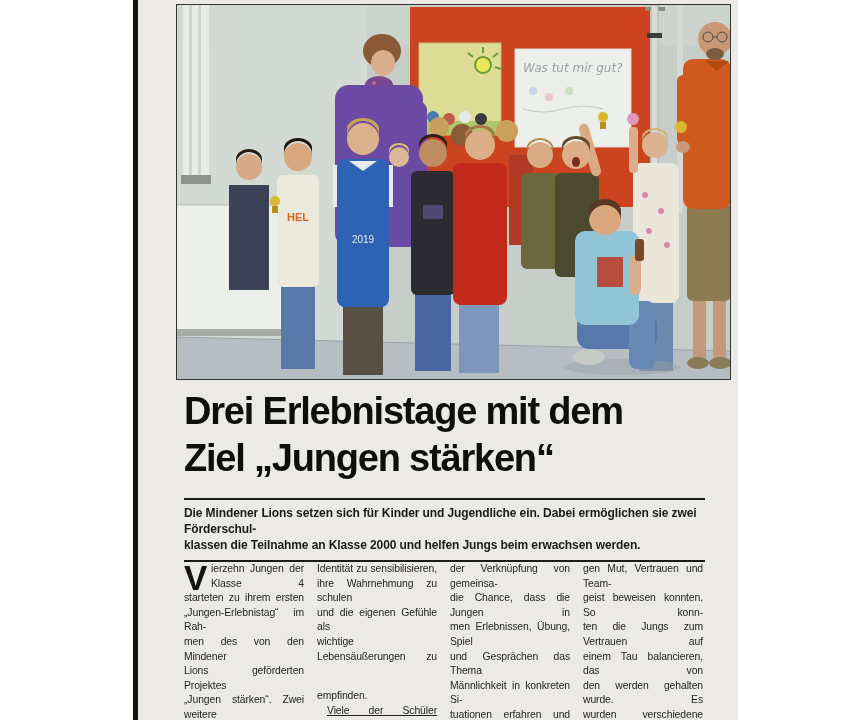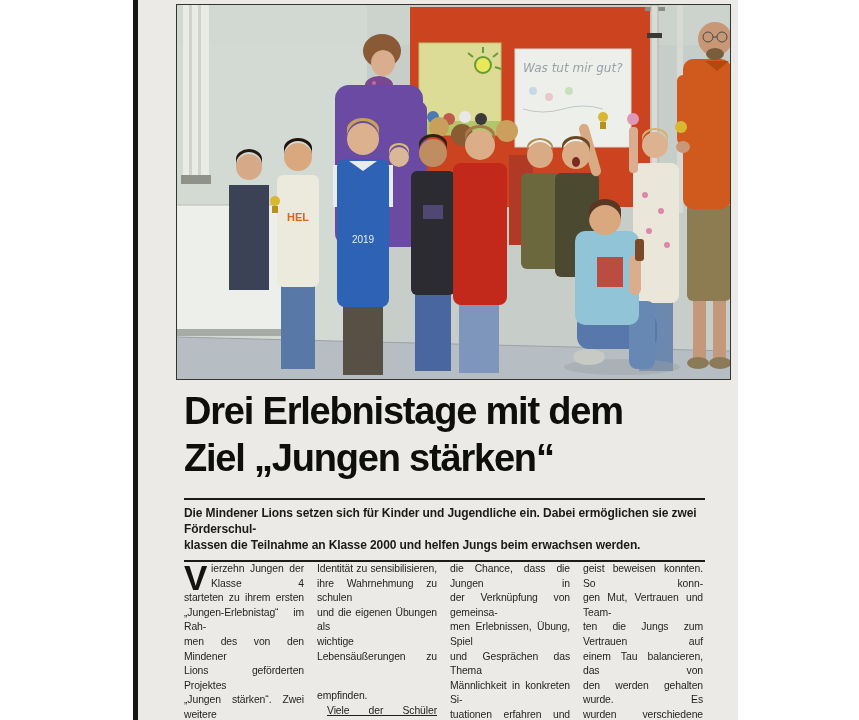--- a/index.html
+++ b/index.html
@@ -241,35 +241,35 @@
   <div class="line">ierzehn Jungen der Klasse 4</div>
       <div class="line">starteten zu ihrem ersten</div>
       <div class="line">„Jungen-Erlebnistag“ im Rah-</div>
       <div class="line">men des von den Mindener</div>
       <div class="line">Lions geförderten Projektes</div>
       <div class="line">„Jungen stärken“. Zwei weitere</div>
     </div>
   <div class="col">
       <div class="line">Identität zu sensibilisieren,</div>
       <div class="line">ihre Wahrnehmung zu schulen</div>
-      <div class="line">und die eigenen Übungen als</div>
+      <div class="line">und die eigenen Gefühle als</div>
       <div class="line">wichtige Lebensäußerungen zu</div>
       <div class="line end">empfinden.</div>
       <div class="line indent">Viele der Schüler erfahren</div>
       <div class="line">in ihrem Lebensumfeld keine</div>
     </div>
   <div class="col">
+      <div class="line">der Verknüpfung von gemeinsa-</div>
       <div class="line">die Chance, dass die Jungen in</div>
-      <div class="line">der Verknüpfung von gemeinsa-</div>
       <div class="line">men Erlebnissen, Übung, Spiel</div>
       <div class="line">und Gesprächen das Thema</div>
       <div class="line">Männlichkeit in konkreten Si-</div>
       <div class="line">tuationen erfahren und reflektie-</div>
     </div>
   <div class="col">
+      <div class="line">gen Mut, Vertrauen und Team-</div>
       <div class="line">geist beweisen konnten. So konn-</div>
-      <div class="line">gen Mut, Vertrauen und Team-</div>
       <div class="line">ten die Jungs zum Vertrauen auf</div>
       <div class="line">einem Tau balancieren, das von</div>
       <div class="line">den werden gehalten wurde. Es</div>
       <div class="line">wurden verschiedene Übungen</div>
     </div>
 </div>
 
 </body></html>

